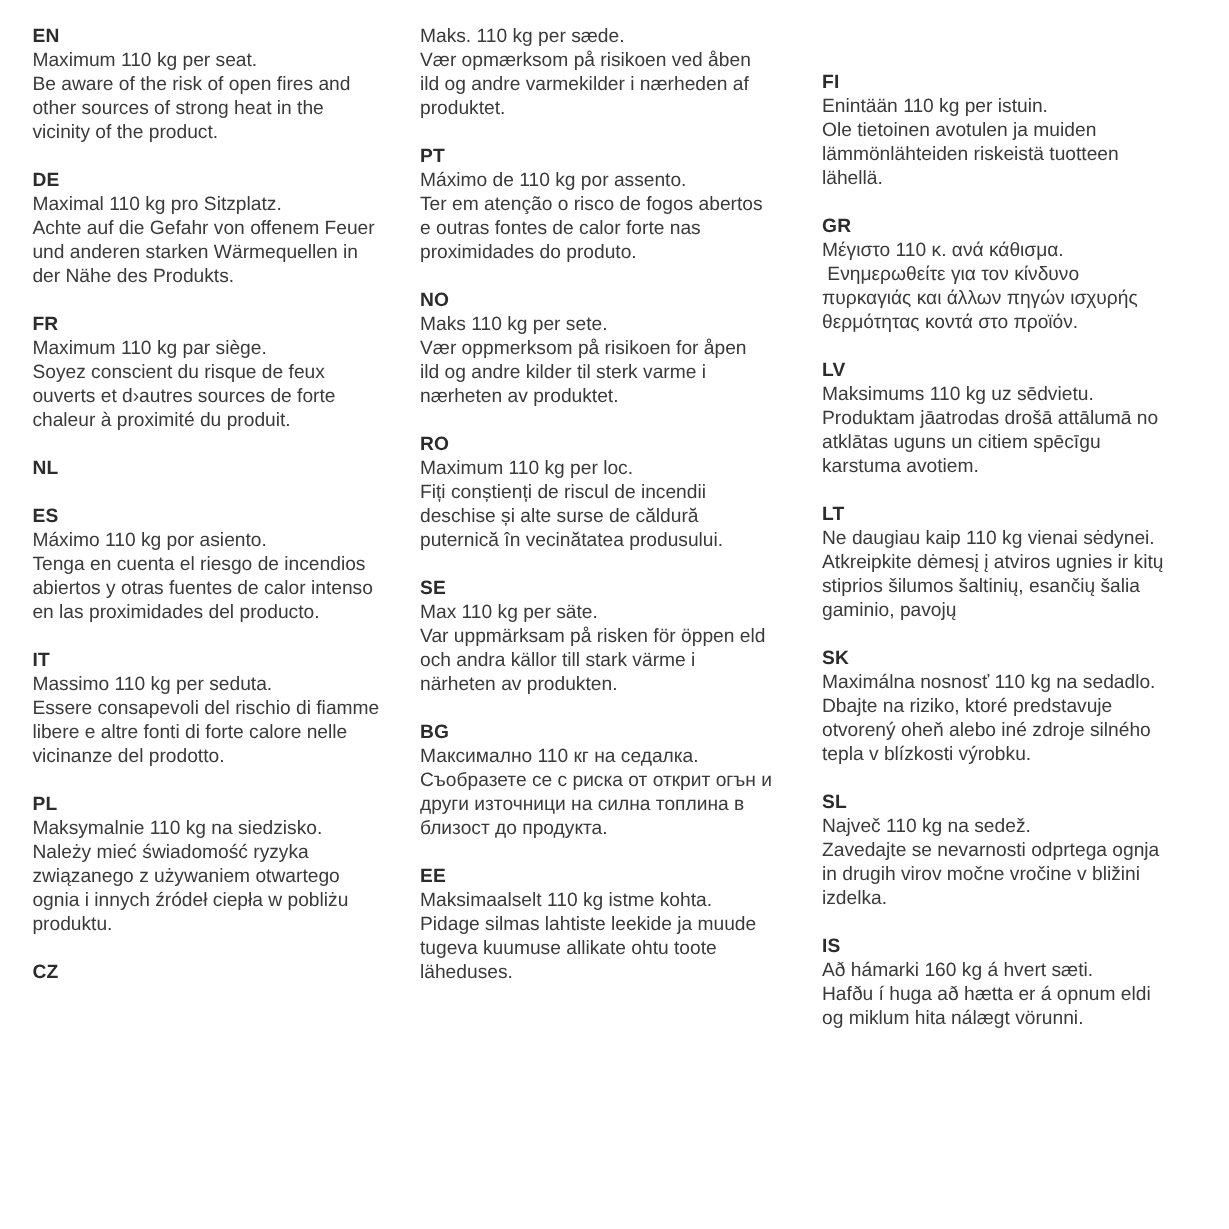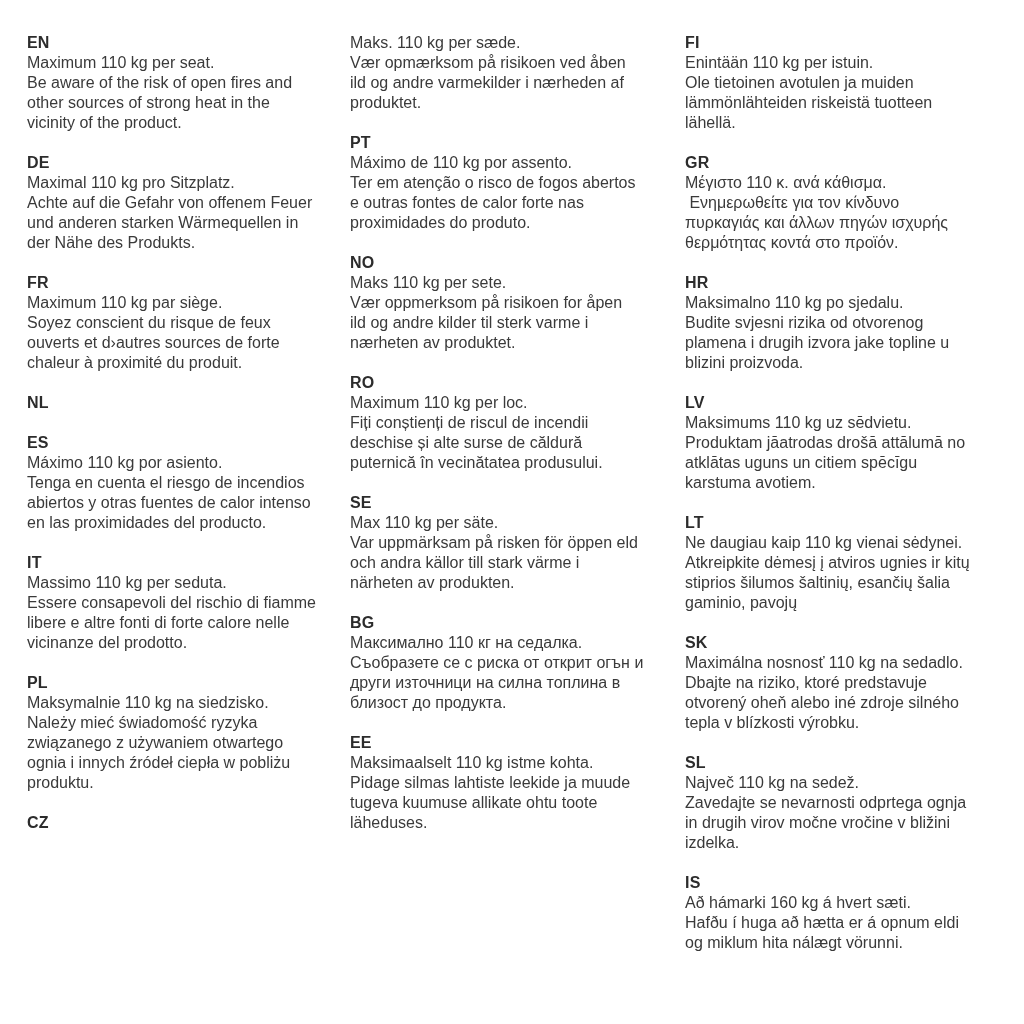--- a/index.html
+++ b/index.html
@@ -9,28 +9,28 @@
   }
   body {
     width: 1024px;
     height: 1024px;
     font-family: "Liberation Sans", sans-serif;
     color: #3a3a3a;
     overflow: hidden;
   }
   .page {
     display: flex;
-    padding: 33px 0 0 27px;
+    padding: 21px 0 0 27px;
     box-sizing: border-box;
     width: 1024px;
   }
   .col { display: flex; flex-direction: column; }
   .col-1 { width: 323px; }
   .col-2 { width: 335px; }
-  .col-3 { width: 312px; }
+  .col-3 { width: 312px; margin-top: 38px; }
   .block { margin-bottom: 20px; }
   .code {
     font-weight: bold;
     font-size: 16px;
     line-height: 20px;
     color: #2c2c2c;
     letter-spacing: 0.2px;
   }
   .body {
     font-size: 16px;
@@ -156,27 +156,20 @@
 lähellä.</div>
     </div>
     <div class="block">
       <div class="code">GR</div>
       <div class="body">Μέγιστο 110 κ. ανά κάθισμα.
  Ενημερωθείτε για τον κίνδυνο
 πυρκαγιάς και άλλων πηγών ισχυρής
 θερμότητας κοντά στο προϊόν.</div>
     </div>
     <div class="block">
-      <div class="code">HR</div>
-      <div class="body">Maksimalno 110 kg po sjedalu.
-Budite svjesni rizika od otvorenog
-plamena i drugih izvora jake topline u
-blizini proizvoda.</div>
-    </div>
-    <div class="block">
       <div class="code">LV</div>
       <div class="body">Maksimums 110 kg uz sēdvietu.
 Produktam jāatrodas drošā attālumā no
 atklātas uguns un citiem spēcīgu
 karstuma avotiem.</div>
     </div>
     <div class="block">
       <div class="code">LT</div>
       <div class="body">Ne daugiau kaip 110 kg vienai sėdynei.
 Atkreipkite dėmesį į atviros ugnies ir kitų

